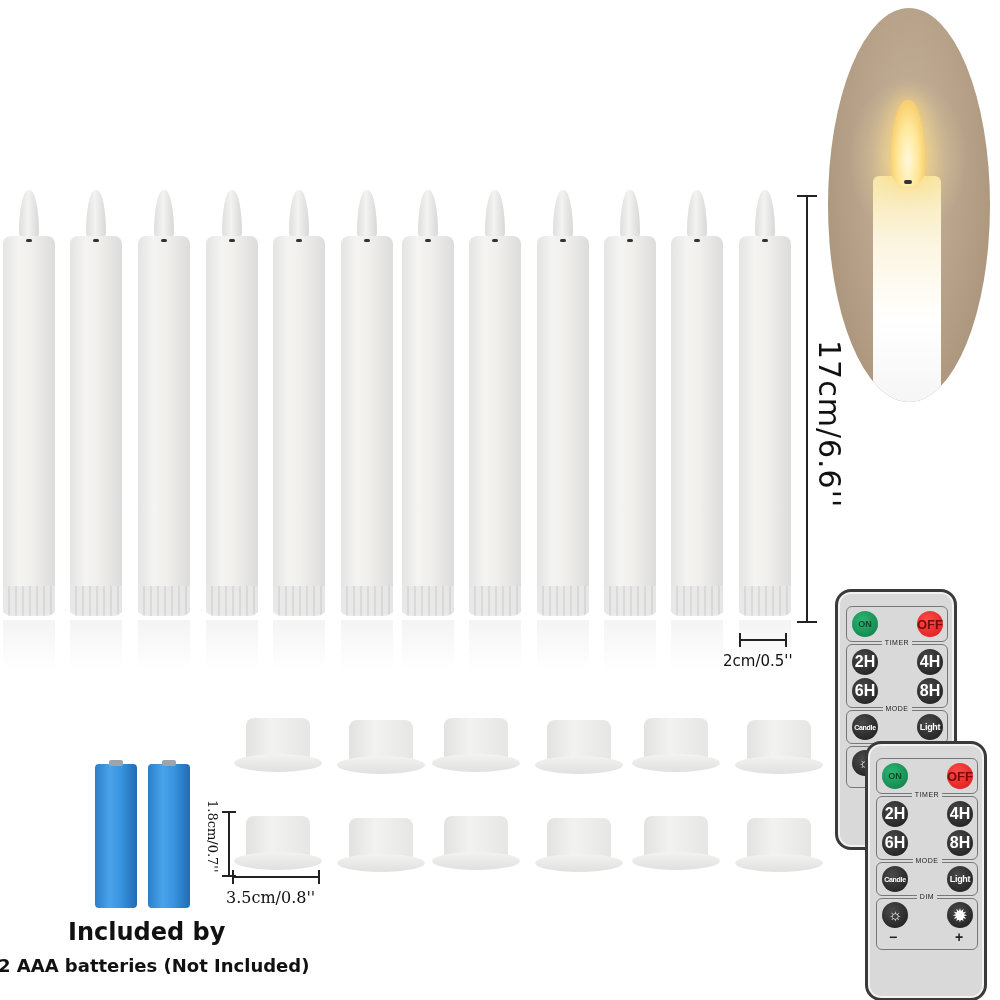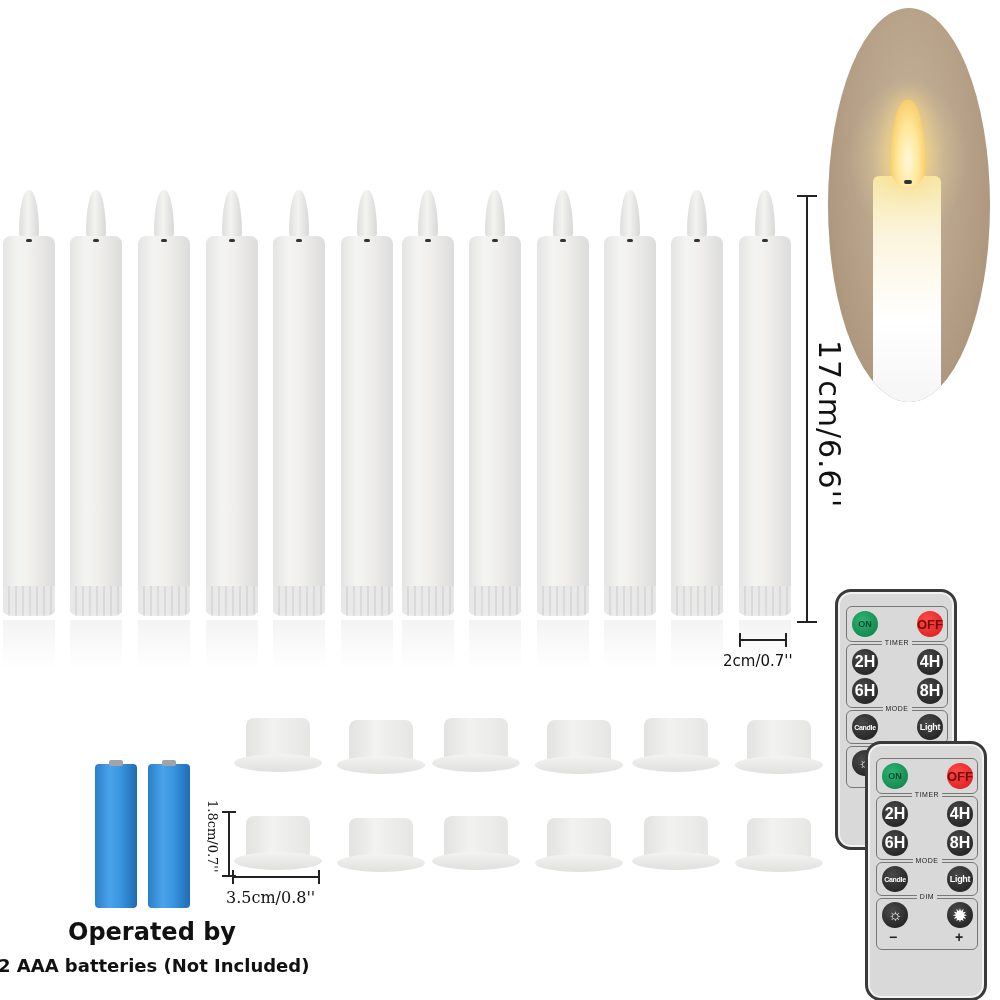--- a/index.html
+++ b/index.html
@@ -167,21 +167,21 @@
 </div>
 
 <div class="vline"></div>
 <div class="vcap" style="top:195px"></div>
 <div class="vcap" style="top:621px"></div>
 <div class="height-label">17cm/6.6''</div>
 
 <div class="wline"></div>
 <div class="wcap" style="left:739px"></div>
 <div class="wcap" style="left:785px"></div>
-<div class="width-label">2cm/0.7''</div>
+<div class="width-label">2cm/0.5''</div>
 
 <div class="inset">
   <div class="glow"></div>
   <div class="bigcandle"></div>
   <div class="bigflame"></div>
   <div class="bigwick"></div>
 </div>
 
 <div>
   <div class="base" style="left:234px;top:718px">
@@ -243,21 +243,21 @@
 <div class="base-w-cap" style="left:232px"></div>
 <div class="base-w-cap" style="left:318px"></div>
 <div class="base-w-label">3.5cm/0.8''</div>
 
 <div class="battery" style="left:95px">
     <div class="cap"></div>
   </div>
 <div class="battery" style="left:148px">
     <div class="cap"></div>
   </div>
-<div class="op-title">Operated by</div>
+<div class="op-title">Included by</div>
 <div class="op-sub">2 AAA batteries (Not Included)</div>
 
 <div class="remote" style="left:835px;top:589px;height:255px">
   <div class="panel" style="top:14px;height:34px">
     <div class="rbtn on" style="left:5px;top:4px">ON</div>
     <div class="rbtn off" style="left:70px;top:4px">OFF</div>
   </div>
   <div class="panel" style="top:52px;height:62px">
     <div class="section-label"><span>TIMER</span></div>
     <div class="rbtn" style="left:5px;top:4px">2H</div>

